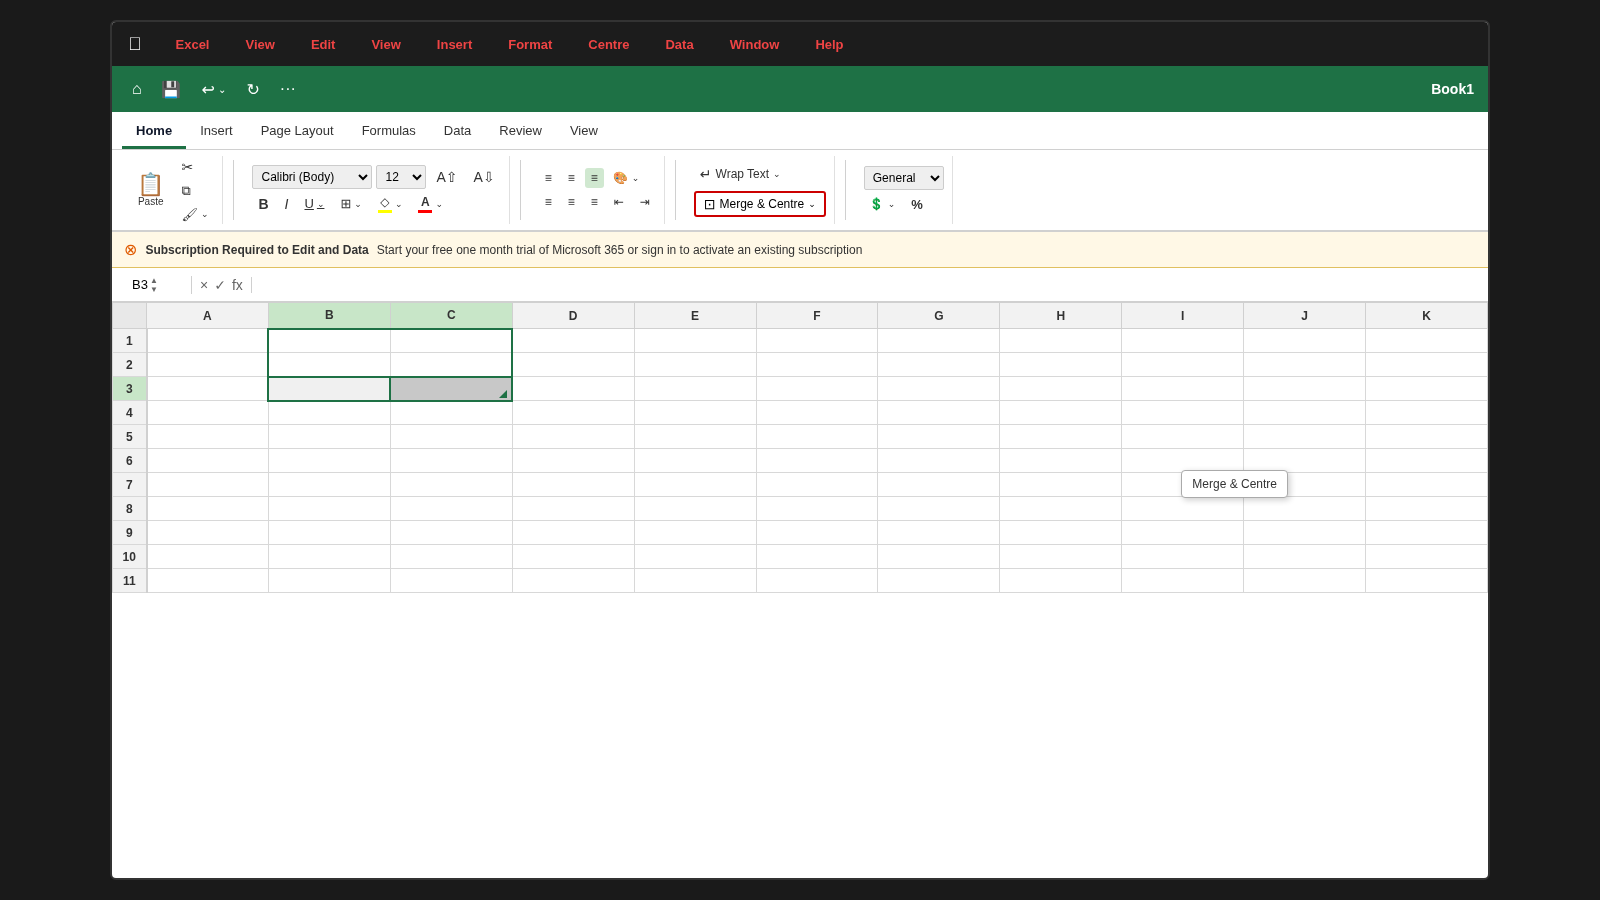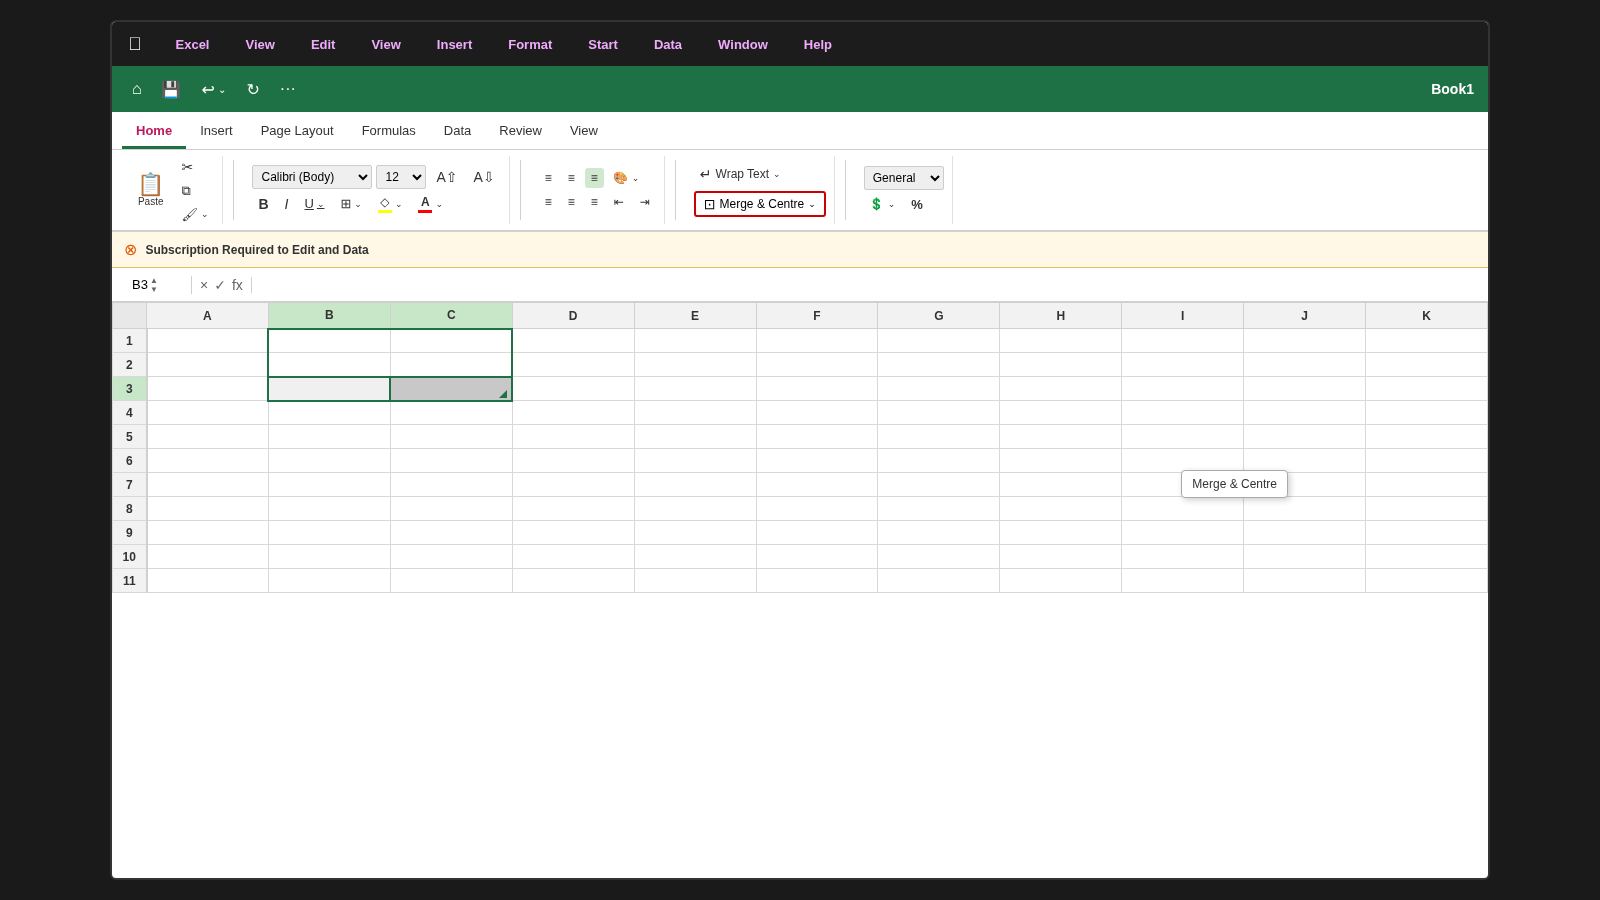--- a/index.html
+++ b/index.html
@@ -3,32 +3,32 @@
   <meta charset="utf-8">
   <style>
     * { box-sizing: border-box; margin: 0; padding: 0; }
     body { font-family: -apple-system, 'Segoe UI', Arial, sans-serif; background: #1a1a1a; display: flex; justify-content: center; align-items: center; width: 1600px; height: 900px; overflow: hidden; }
     
     .app-wrapper { width: 1380px; height: 860px; background: #fff; border: 2px solid #333; border-radius: 6px; overflow: hidden; display: flex; flex-direction: column; }
     
     
     .mac-menubar { background: #1c1c1c; height: 44px; display: flex; align-items: center; padding: 0 16px; gap: 24px; flex-shrink: 0; }
     .mac-menubar .apple-icon { color: #fff; font-size: 18px; margin-right: 4px; }
-    .mac-menubar .menu-item { color: #f0abfc; font-size: 13px; font-weight: 600; cursor: pointer; padding: 4px 6px; }
+    .mac-menubar .menu-item { color: #ef4444; font-size: 13px; font-weight: 600; cursor: pointer; padding: 4px 6px; }
     .mac-menubar .spacer { flex: 1; }
     
     
     .quick-toolbar { background: #1e7145; height: 46px; display: flex; align-items: center; padding: 0 14px; gap: 8px; flex-shrink: 0; }
     .quick-toolbar .toolbar-btn { color: #fff; font-size: 16px; background: none; border: none; cursor: pointer; padding: 4px 6px; border-radius: 3px; display: flex; align-items: center; gap: 3px; }
     .quick-toolbar .book-title { color: #fff; font-size: 14px; font-weight: 600; margin-left: auto; }
     
     
     .ribbon-tabs { background: #fff; border-bottom: 1px solid #d0d0d0; display: flex; align-items: flex-end; padding: 0 10px; height: 38px; flex-shrink: 0; }
     .ribbon-tab { font-size: 13px; padding: 8px 14px; cursor: pointer; color: #333; border-bottom: 3px solid transparent; }
-    .ribbon-tab.active { color: #be185d; border-bottom: 3px solid #1e7145; font-weight: 700; }
+    .ribbon-tab.active { color: #0f172a; border-bottom: 3px solid #1e7145; font-weight: 700; }
     
     
     .ribbon-toolbar { background: #fff; border-bottom: 2px solid #d0d0d0; padding: 6px 10px; display: flex; align-items: center; gap: 6px; min-height: 80px; flex-shrink: 0; flex-wrap: nowrap; }
     
     .ribbon-group { display: flex; flex-direction: column; align-items: flex-start; padding: 0 8px; border-right: 1px solid #e0e0e0; height: 68px; justify-content: center; gap: 4px; }
     .ribbon-group:last-child { border-right: none; }
     
     .ribbon-row { display: flex; align-items: center; gap: 4px; }
     
     .r-btn { background: none; border: 1px solid transparent; border-radius: 3px; padding: 2px 5px; cursor: pointer; font-size: 12px; color: #333; display: flex; align-items: center; gap: 3px; white-space: nowrap; }
@@ -99,21 +99,21 @@
 <div class="app-wrapper">
 
   <div class="mac-menubar">
     <span class="apple-icon"></span>
     <span class="menu-item">Excel</span>
     <span class="menu-item">View</span>
     <span class="menu-item">Edit</span>
     <span class="menu-item">View</span>
     <span class="menu-item">Insert</span>
     <span class="menu-item">Format</span>
-    <span class="menu-item">Start</span>
+    <span class="menu-item">Centre</span>
     <span class="menu-item">Data</span>
     <span class="menu-item">Window</span>
     <span class="menu-item">Help</span>
     <div class="spacer"></div>
   </div>
 
   <div class="quick-toolbar">
     <button class="toolbar-btn">⌂</button>
     <button class="toolbar-btn">💾</button>
     <button class="toolbar-btn">↩ <span style="font-size:10px">⌄</span></button>
@@ -231,20 +231,21 @@
     </div>
 
     <div class="tooltip-box">
       <span>Merge &amp; Centre</span>
     </div>
   </div>
 
   <div class="sub-bar">
     <span class="sub-icon">⊗</span>
     <span class="sub-text-bold">Subscription Required to Edit and Data</span>
+    <span style="font-size:12px;">  Start your free one month trial of Microsoft 365 or sign in to activate an existing subscription</span>
   </div>
 
   <div class="formula-bar">
     <div class="cell-ref">
       <span>B3</span>
       <div class="cell-ref-arrows">
         <span>▲</span>
         <span>▼</span>
       </div>
     </div>

